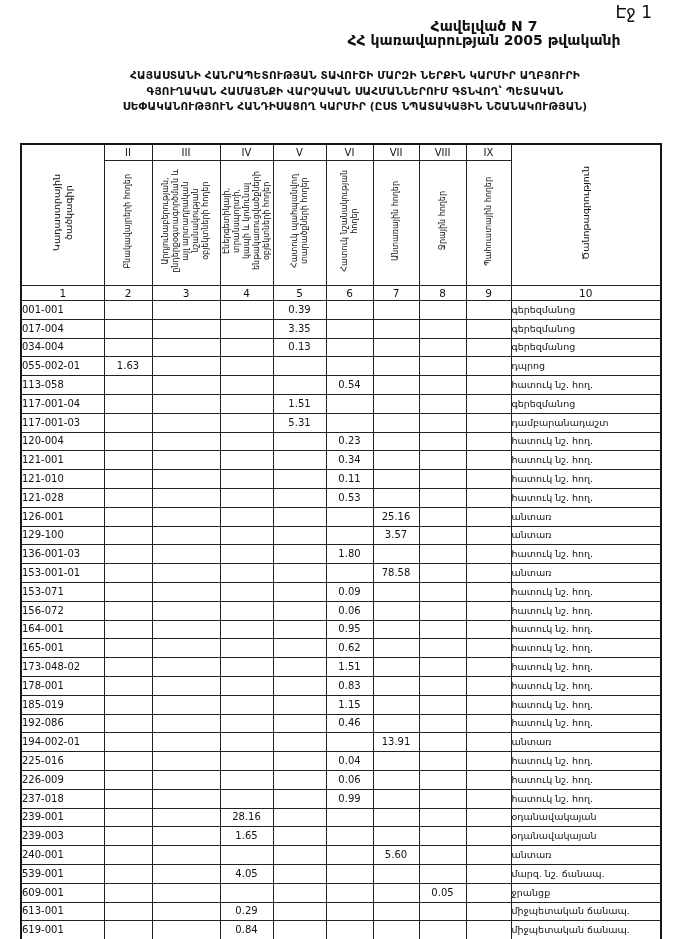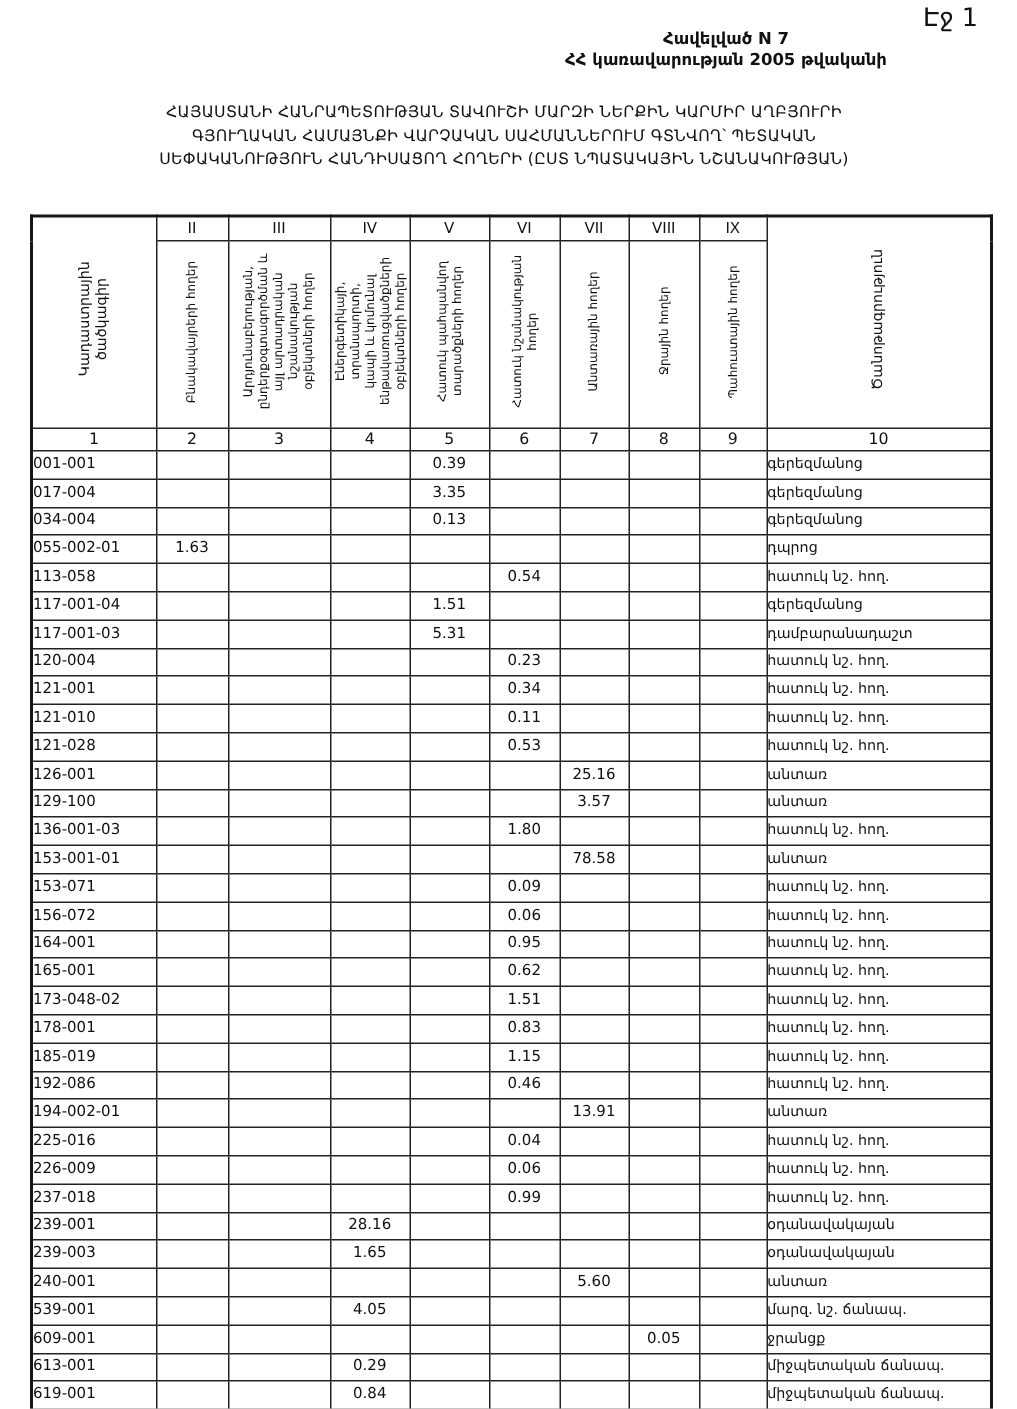--- a/index.html
+++ b/index.html
@@ -3,23 +3,23 @@
 <meta charset="utf-8">
 <style>
   html,body{margin:0;padding:0;}
   body{
     width:678px;height:939px;position:relative;background:#ffffff;
     font-family:"DejaVu Sans","Liberation Sans",sans-serif;color:#111;
     -webkit-font-smoothing:antialiased;
   }
   .page-no{position:absolute;top:2px;right:26px;font-size:17px;font-weight:normal;}
   .appendix{position:absolute;top:19px;left:318px;width:332px;text-align:center;
-    font-size:11px;font-weight:bold;line-height:14px;}
-  .title{position:absolute;top:68px;left:25px;width:622px;text-align:center;
-    font-size:10.5px;font-weight:normal;line-height:15.5px;letter-spacing:.2px;}
+    font-size:14px;font-weight:bold;line-height:14px;}
+  .title{position:absolute;top:68px;left:44px;width:622px;text-align:center;
+    font-size:10.5px;font-weight:bold;line-height:15.5px;letter-spacing:.2px;}
   table.land{position:absolute;top:143px;left:20px;width:640px;
     border-collapse:collapse;table-layout:fixed;border:2px solid #161616;}
   table.land td{border:1px solid #222;padding:0;overflow:hidden;}
   td.roman{height:15px;text-align:center;font-size:10px;line-height:14px;}
   td.vhead{height:120px;text-align:center;vertical-align:middle;}
   td.cornerhead{text-align:center;vertical-align:middle;}
   .vtext{writing-mode:vertical-rl;transform:rotate(180deg);display:inline-block;
     white-space:pre-line;font-size:8px;line-height:1.25;max-height:132px;}
   .vtext.big{font-size:9.5px;}
   td.num{height:14px;text-align:center;font-size:10.5px;line-height:13px;border-bottom:2px solid #161616;}
@@ -34,21 +34,21 @@
 <div class="page-no">Էջ 1</div>
 
 <div class="appendix">
   <div>Հավելված N 7</div>
   <div>ՀՀ կառավարության 2005 թվականի</div>
 </div>
 
 <div class="title">
   <div>ՀԱՅԱՍՏԱՆԻ ՀԱՆՐԱՊԵՏՈՒԹՅԱՆ ՏԱՎՈՒՇԻ ՄԱՐԶԻ ՆԵՐՔԻՆ ԿԱՐՄԻՐ ԱՂԲՅՈՒՐԻ</div>
   <div>ԳՅՈՒՂԱԿԱՆ ՀԱՄԱՅՆՔԻ ՎԱՐՉԱԿԱՆ ՍԱՀՄԱՆՆԵՐՈՒՄ ԳՏՆՎՈՂ՝ ՊԵՏԱԿԱՆ</div>
-  <div>ՍԵՓԱԿԱՆՈՒԹՅՈՒՆ ՀԱՆԴԻՍԱՑՈՂ ՀՈՂԵՐԻ (ԸՍՏ ՆՊԱՏԱԿԱՅԻՆ ՆՇԱՆԱԿՈՒԹՅԱՆ)</div>
+  <div>ՍԵՓԱԿԱՆՈՒԹՅՈՒՆ ՀԱՆԴԻՍԱՑՈՂ ԿԱՐՄԻՐ (ԸՍՏ ՆՊԱՏԱԿԱՅԻՆ ՆՇԱՆԱԿՈՒԹՅԱՆ)</div>
 </div>
 
 <table class="land">
   <colgroup id="cols">
       <col style="width: 83px;">
       <col style="width: 48px;">
       <col style="width: 68px;">
       <col style="width: 53px;">
       <col style="width: 53px;">
       <col style="width: 47px;">

